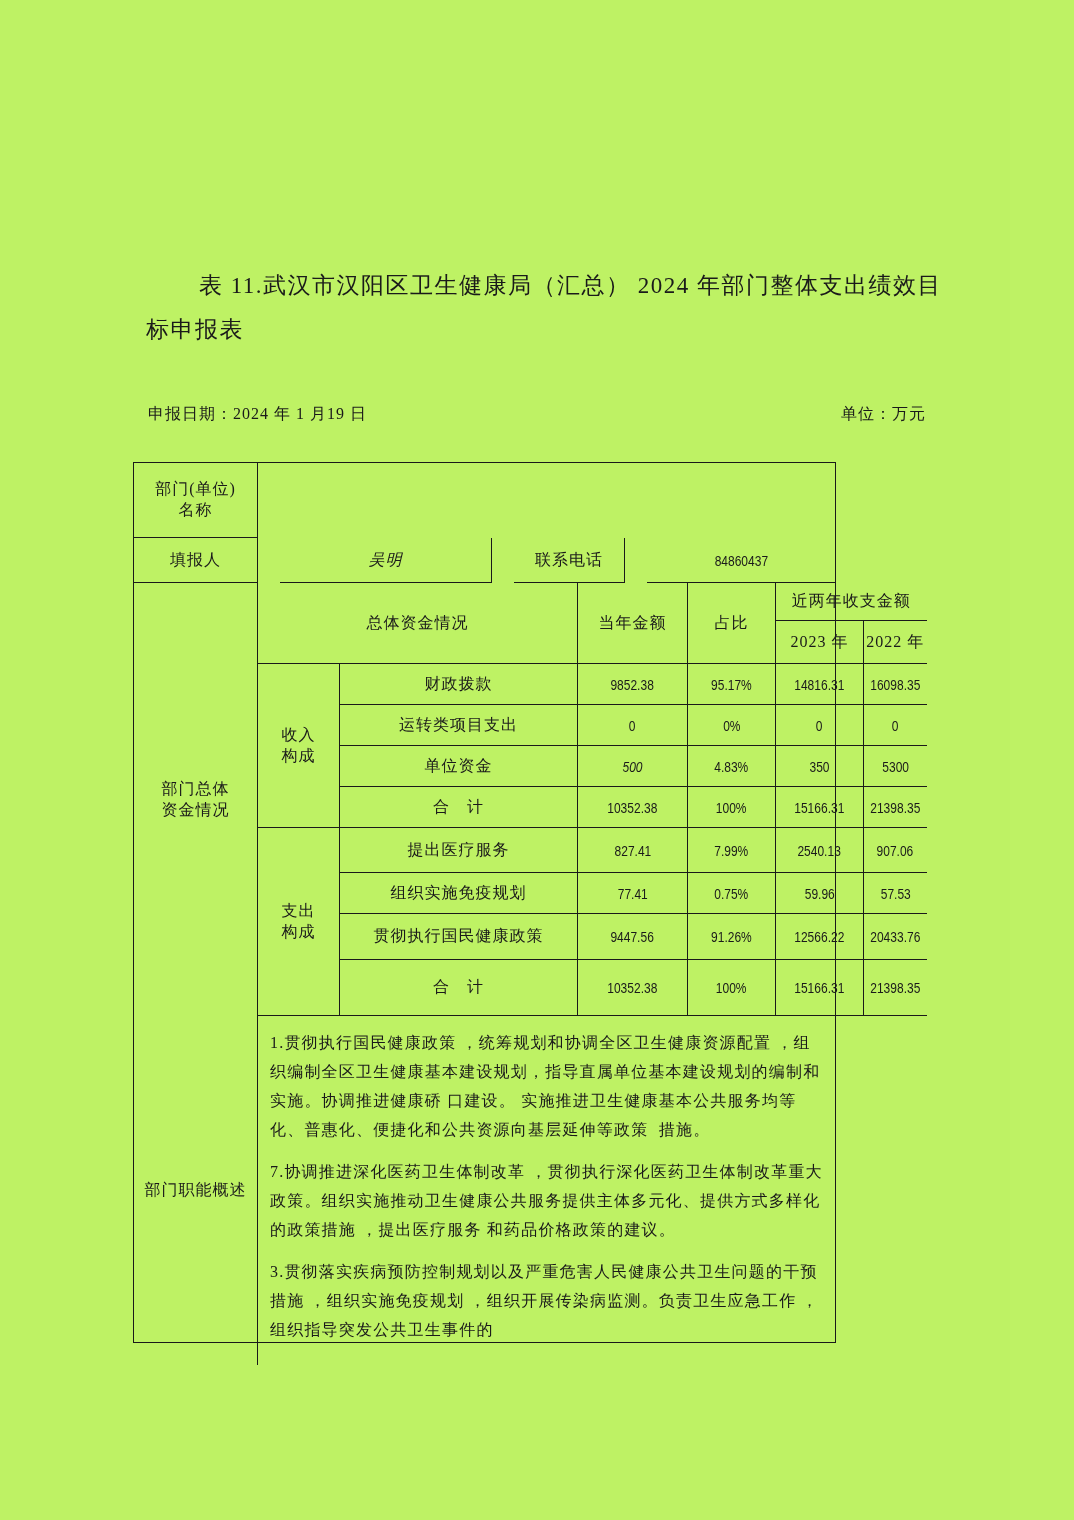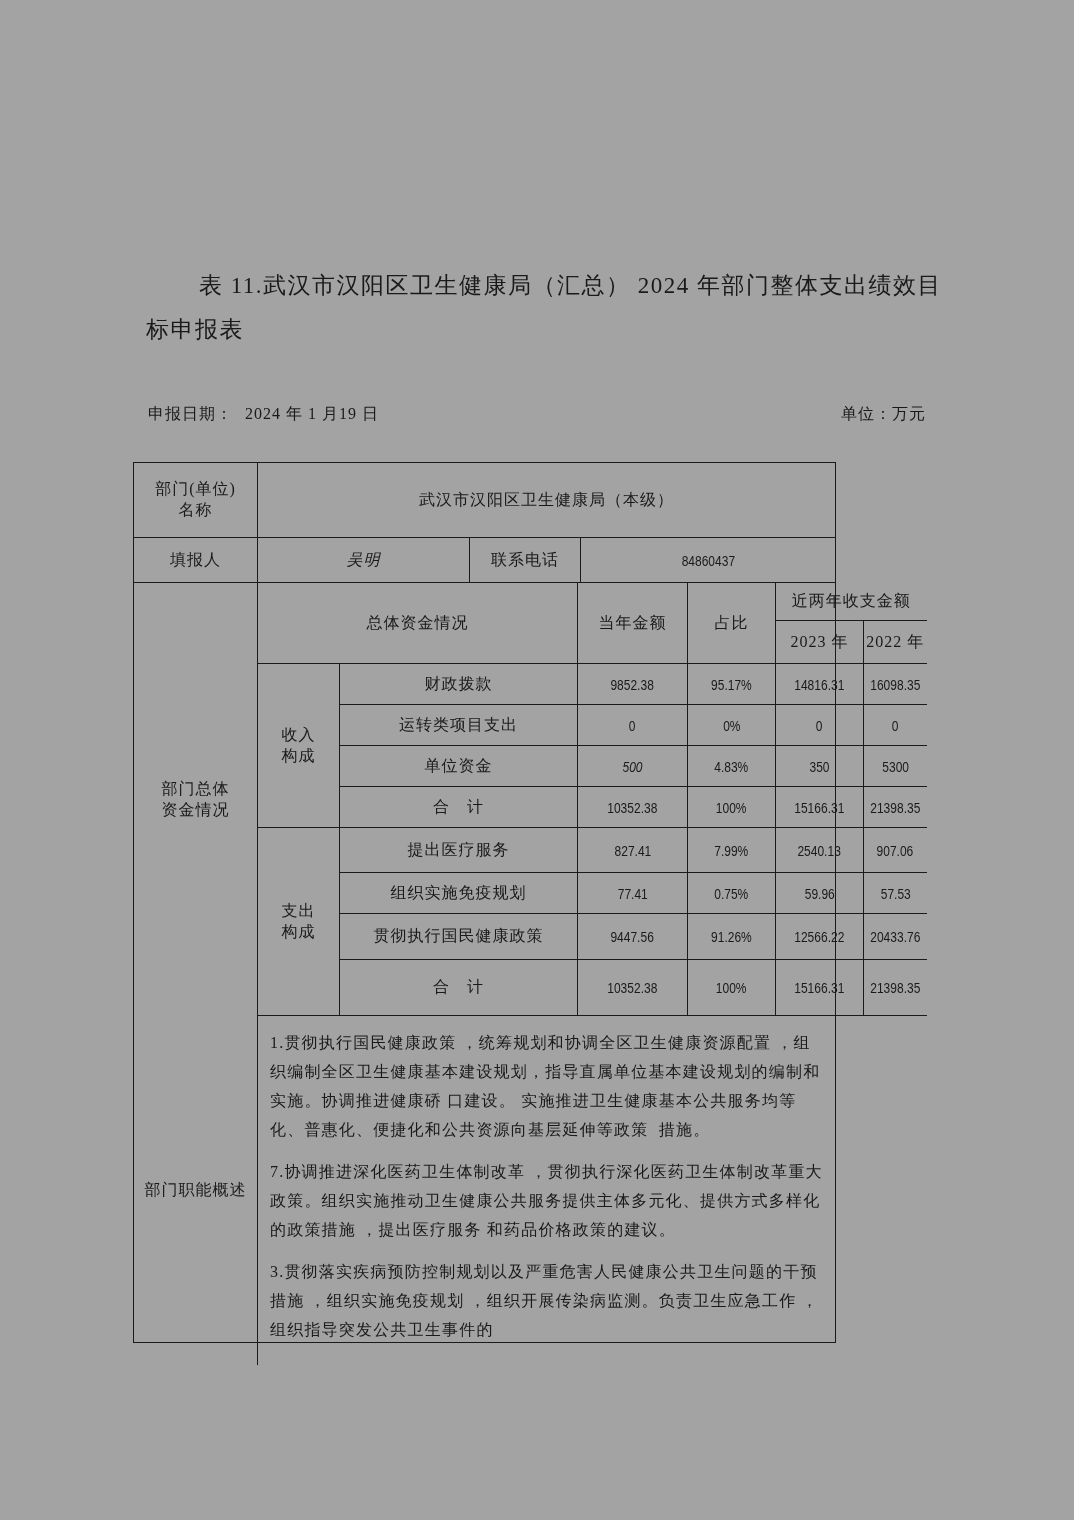--- a/index.html
+++ b/index.html
@@ -1,53 +1,53 @@
 <!DOCTYPE html>
 <html><head>
 <meta charset="utf-8">
 <style>
   * { margin:0; padding:0; box-sizing:border-box; }
   html,body { background:#ffffff; }
   .page {
     position:relative;
     width:1074px; height:1520px;
-    background:#a3a3a3;
+    background:#bef264;
     font-family:"Liberation Serif", serif;
     color:#1a1a1a;
     overflow:hidden;
   }
   .doc-title {
     position:absolute; left:146px; top:264px; width:800px;
     font-size:23px; line-height:44px; letter-spacing:1.5px;
     text-indent:2.3em; font-weight:500;
     white-space:pre-wrap;
   }
   .meta-row {
     position:absolute; left:148px; top:404px; width:778px;
     display:flex; justify-content:space-between;
     font-size:16px; letter-spacing:1px;
   }
   .meta-left { display:flex; }
-  .meta-left .lbl { margin-right:12px; }
+  .meta-left .lbl { margin-right:0; }
   .tbl {
     position:absolute; left:133px; top:462px;
     width:703px; height:881px;
     border:1.5px solid #1a1a1a;
     display:flex; flex-direction:column;
     font-size:16px;
   }
   .cell {
     display:flex; align-items:center; justify-content:center;
     text-align:center; letter-spacing:1px;
     white-space:pre-line;
   }
   .br { border-right:1px solid #1a1a1a; }
   .bb { border-bottom:1px solid #1a1a1a; }
   .rowA { display:flex; height:75px; flex:none; }
-  .rowB { display:flex; height:45px; flex:none; }
+  .rowB { display:flex; height:45px; flex:none;gap:22px; }
   .c1 { width:124px; flex:none; }
   .rowB .name-cell { width:212px; flex:none;font-style:italic; }
   .rowB .phone-label-cell { width:111px; flex:none; }
   .grow { flex:1; }
   .sec3 { display:flex; height:433px; flex:none; }
   .sec3-grid {
     flex:1; display:grid;
     grid-template-columns:82px 238px 110px 88px 88px 1fr;
     grid-template-rows:38px 43px 41px 41px 41px 41px 45px 41px 46px 1fr;
   }
@@ -77,21 +77,20 @@
       <span>2024 年 1 月19  日</span>
     </div>
     <div>单位：万元</div>
   </div>
 
   <div class="tbl">
 
     <div class="rowA">
       <div class="cell c1 br bb">部门(单位)
 名称</div>
-      <div class="cell grow bb">武汉市汉阳区卫生健康局（本级）</div>
     </div>
 
     <div class="rowB">
       <div class="cell c1 br bb">填报人</div>
       <div class="cell name-cell br bb">吴明</div>
       <div class="cell phone-label-cell br bb">联系电话</div>
       <div class="cell grow bb"><span class="num">84860437</span></div>
     </div>
 
     <div class="sec3">

